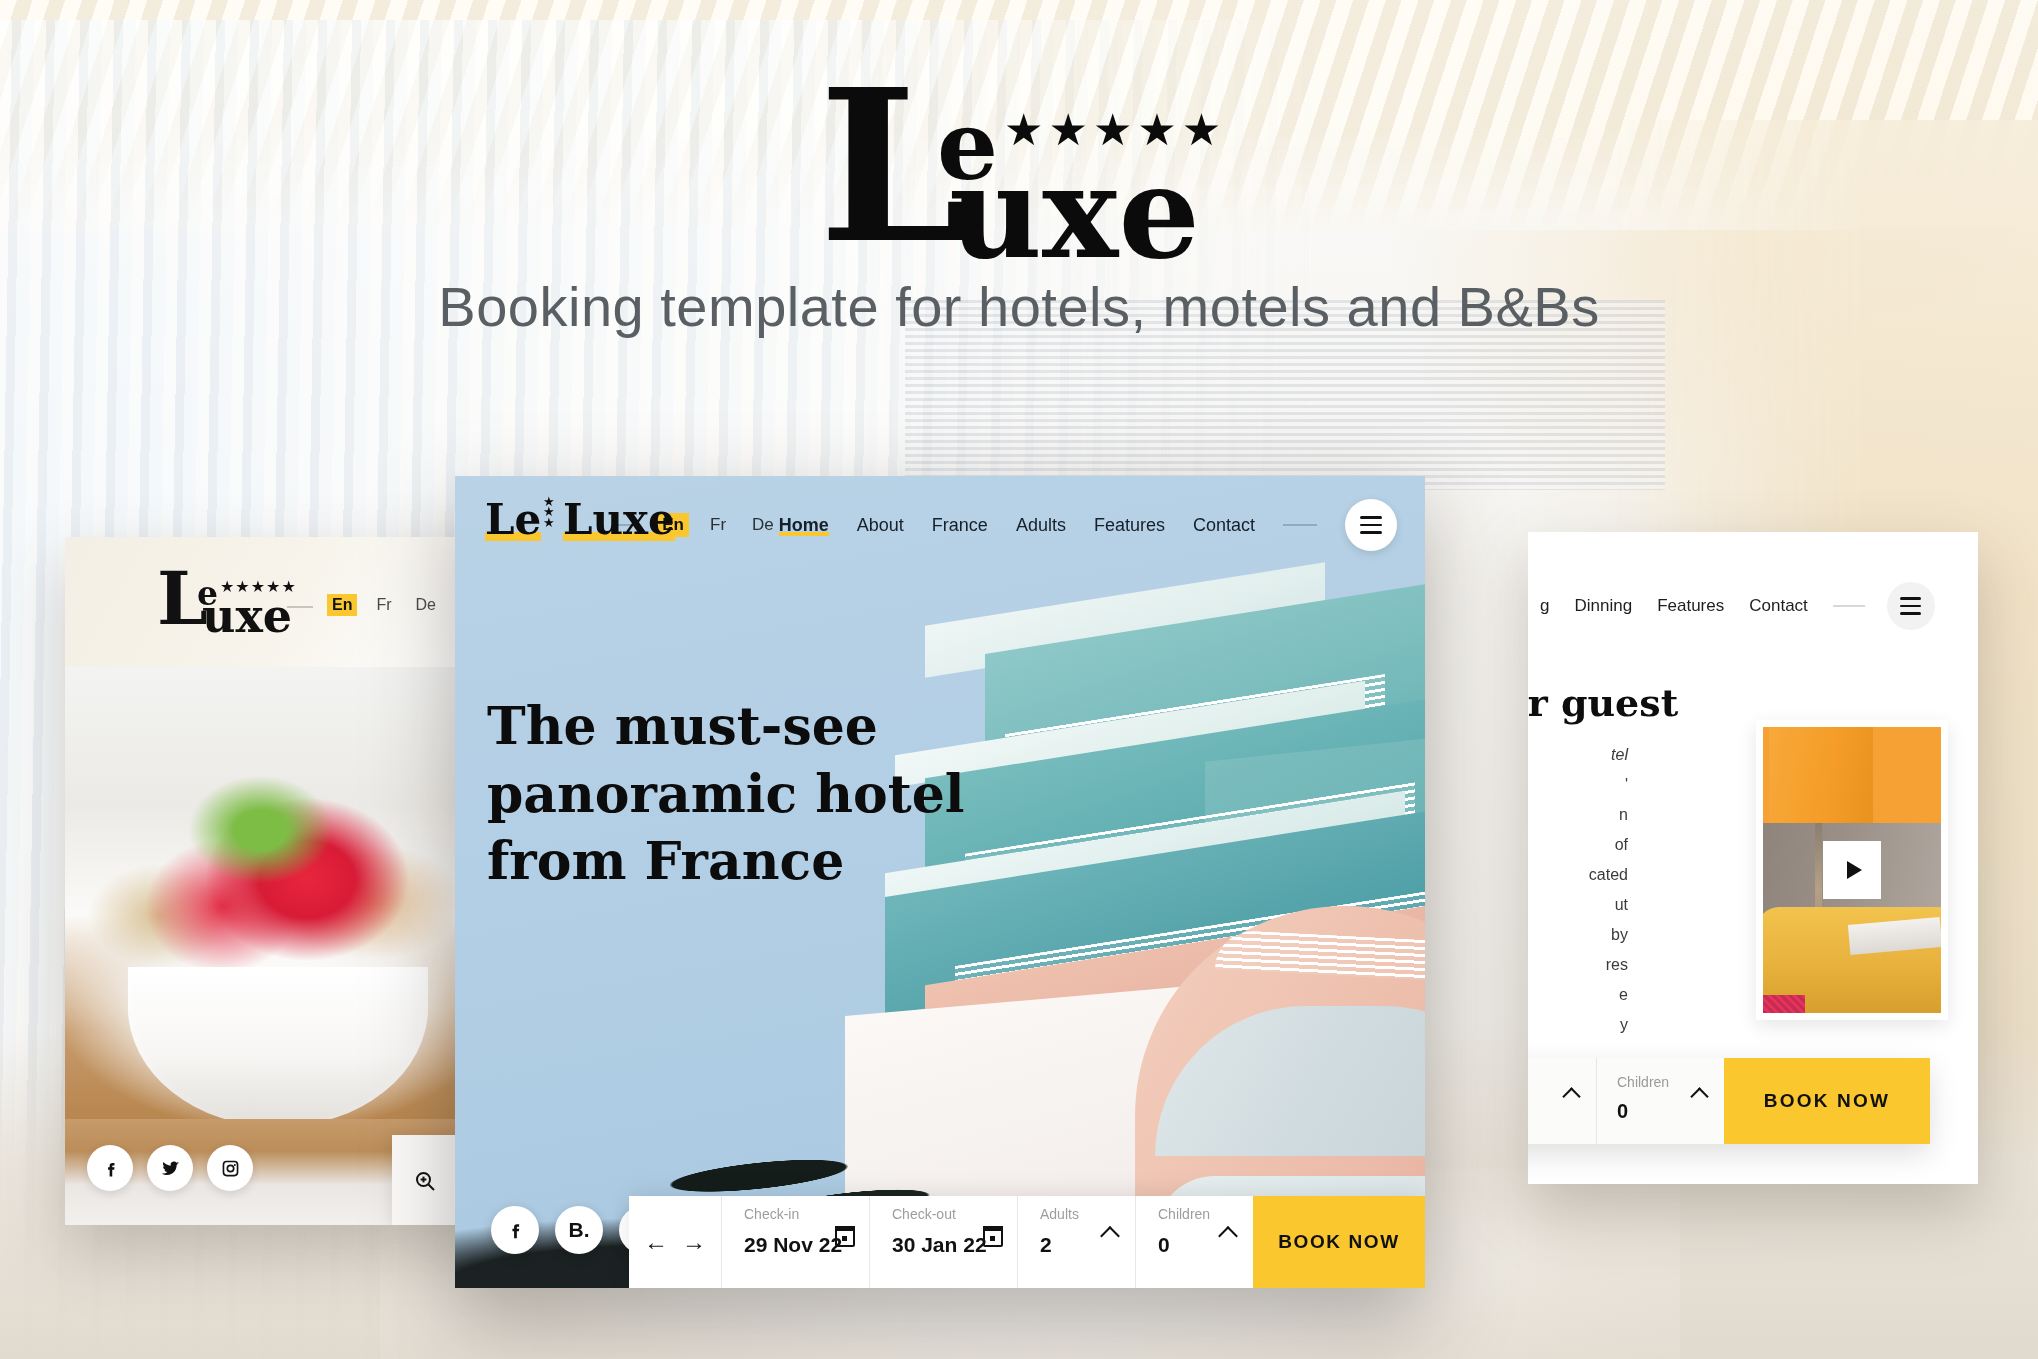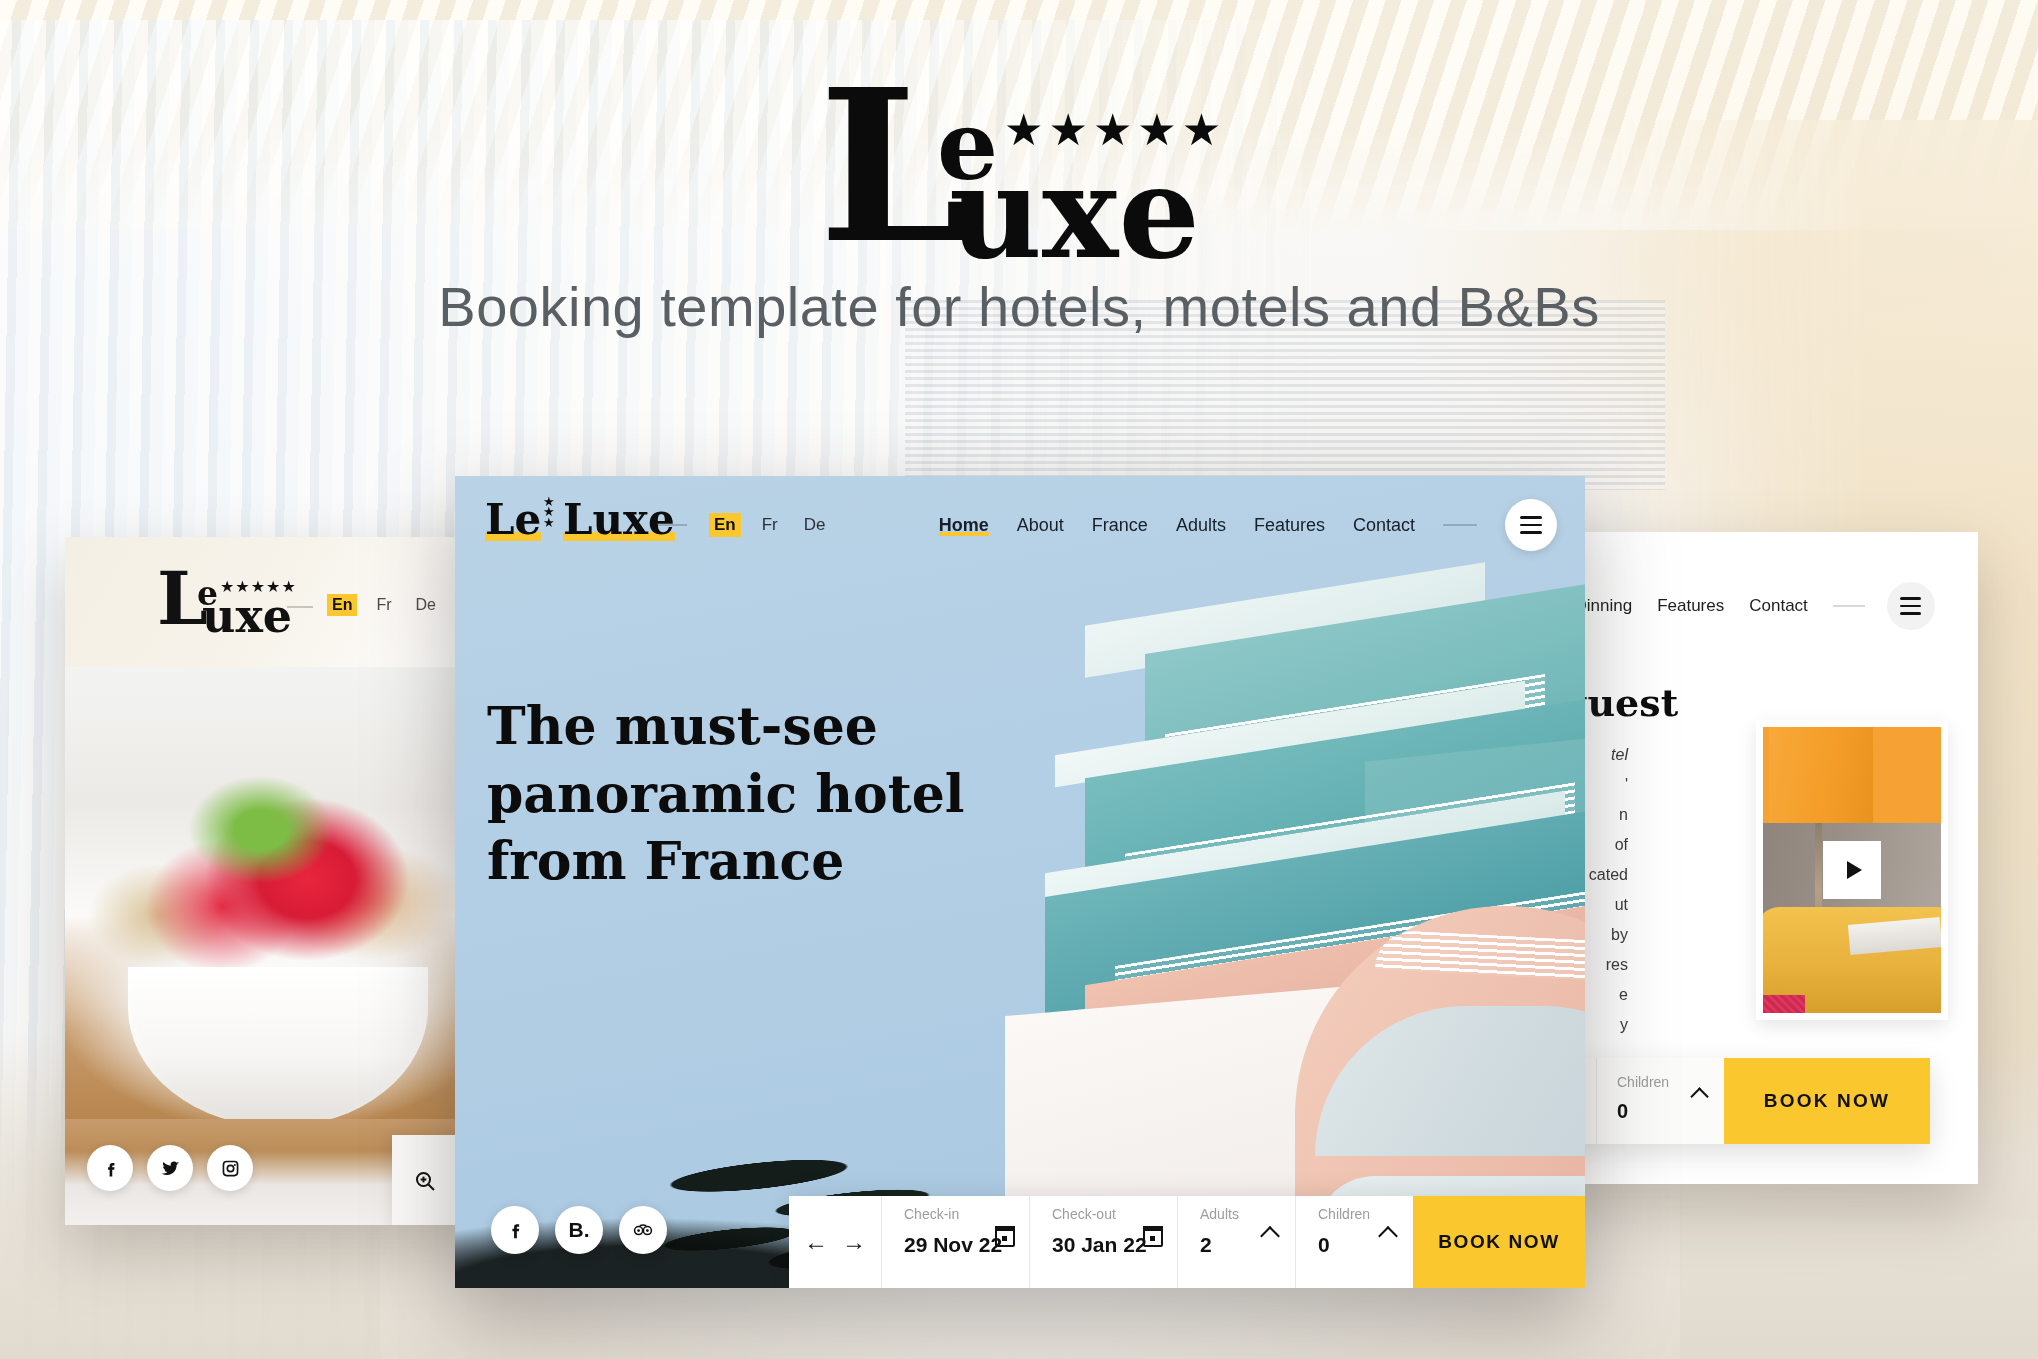--- a/index.html
+++ b/index.html
@@ -387,21 +387,21 @@
     width: 206px;
     background: #FBC72F;
     display: flex; align-items: center; justify-content: center;
     font-size: 19px; font-weight: 700; letter-spacing: 2.2px; color: #111;
   }
 
   
   .mock-center {
     left: 455px;
     top: 476px;
-    width: 1130px;
+    width: 970px;
     height: 812px;
     box-shadow: 0 34px 80px rgba(50,45,40,.34);
     z-index: 40;
     background: #b7d0e4;
   }
   .c-sky {
     position: absolute; inset: 0;
     background: linear-gradient(170deg, #b9d2e6 0%, #b3cfe5 40%, #a8c8e0 100%);
   }
 
@@ -535,21 +535,20 @@
   .c-langs { display: flex; gap: 16px; align-items: center; }
   .c-lang { font-size: 17px; color: #2a3238; padding: 2px 5px; }
   .c-lang.active { background: #FBC72F; color: #111; font-weight: 700; }
   .c-nav { margin-left: auto; display: flex; align-items: center; gap: 28px; }
   .c-nav a {
     font-size: 18px; color: #16202a; text-decoration: none; white-space: nowrap;
   }
   .c-nav a.active {
     font-weight: 700;
     background: linear-gradient(180deg, rgba(251,199,47,0) 82%, #FBC72F 82%, #FBC72F 100%);
-    margin-left: 16px;
   }
   .c-nav .c-dash2 { width: 34px; height: 2px; background: rgba(20,30,40,.22); }
   .c-burger {
     width: 52px; height: 52px; border-radius: 50%; background: #fff;
     display:flex; flex-direction:column; align-items:center; justify-content:center; gap:5px;
     box-shadow: 0 3px 10px rgba(0,0,0,.12);
   }
   .c-burger i { width: 22px; height: 2.6px; background: #111; border-radius: 2px; }
 
   .c-headline {

